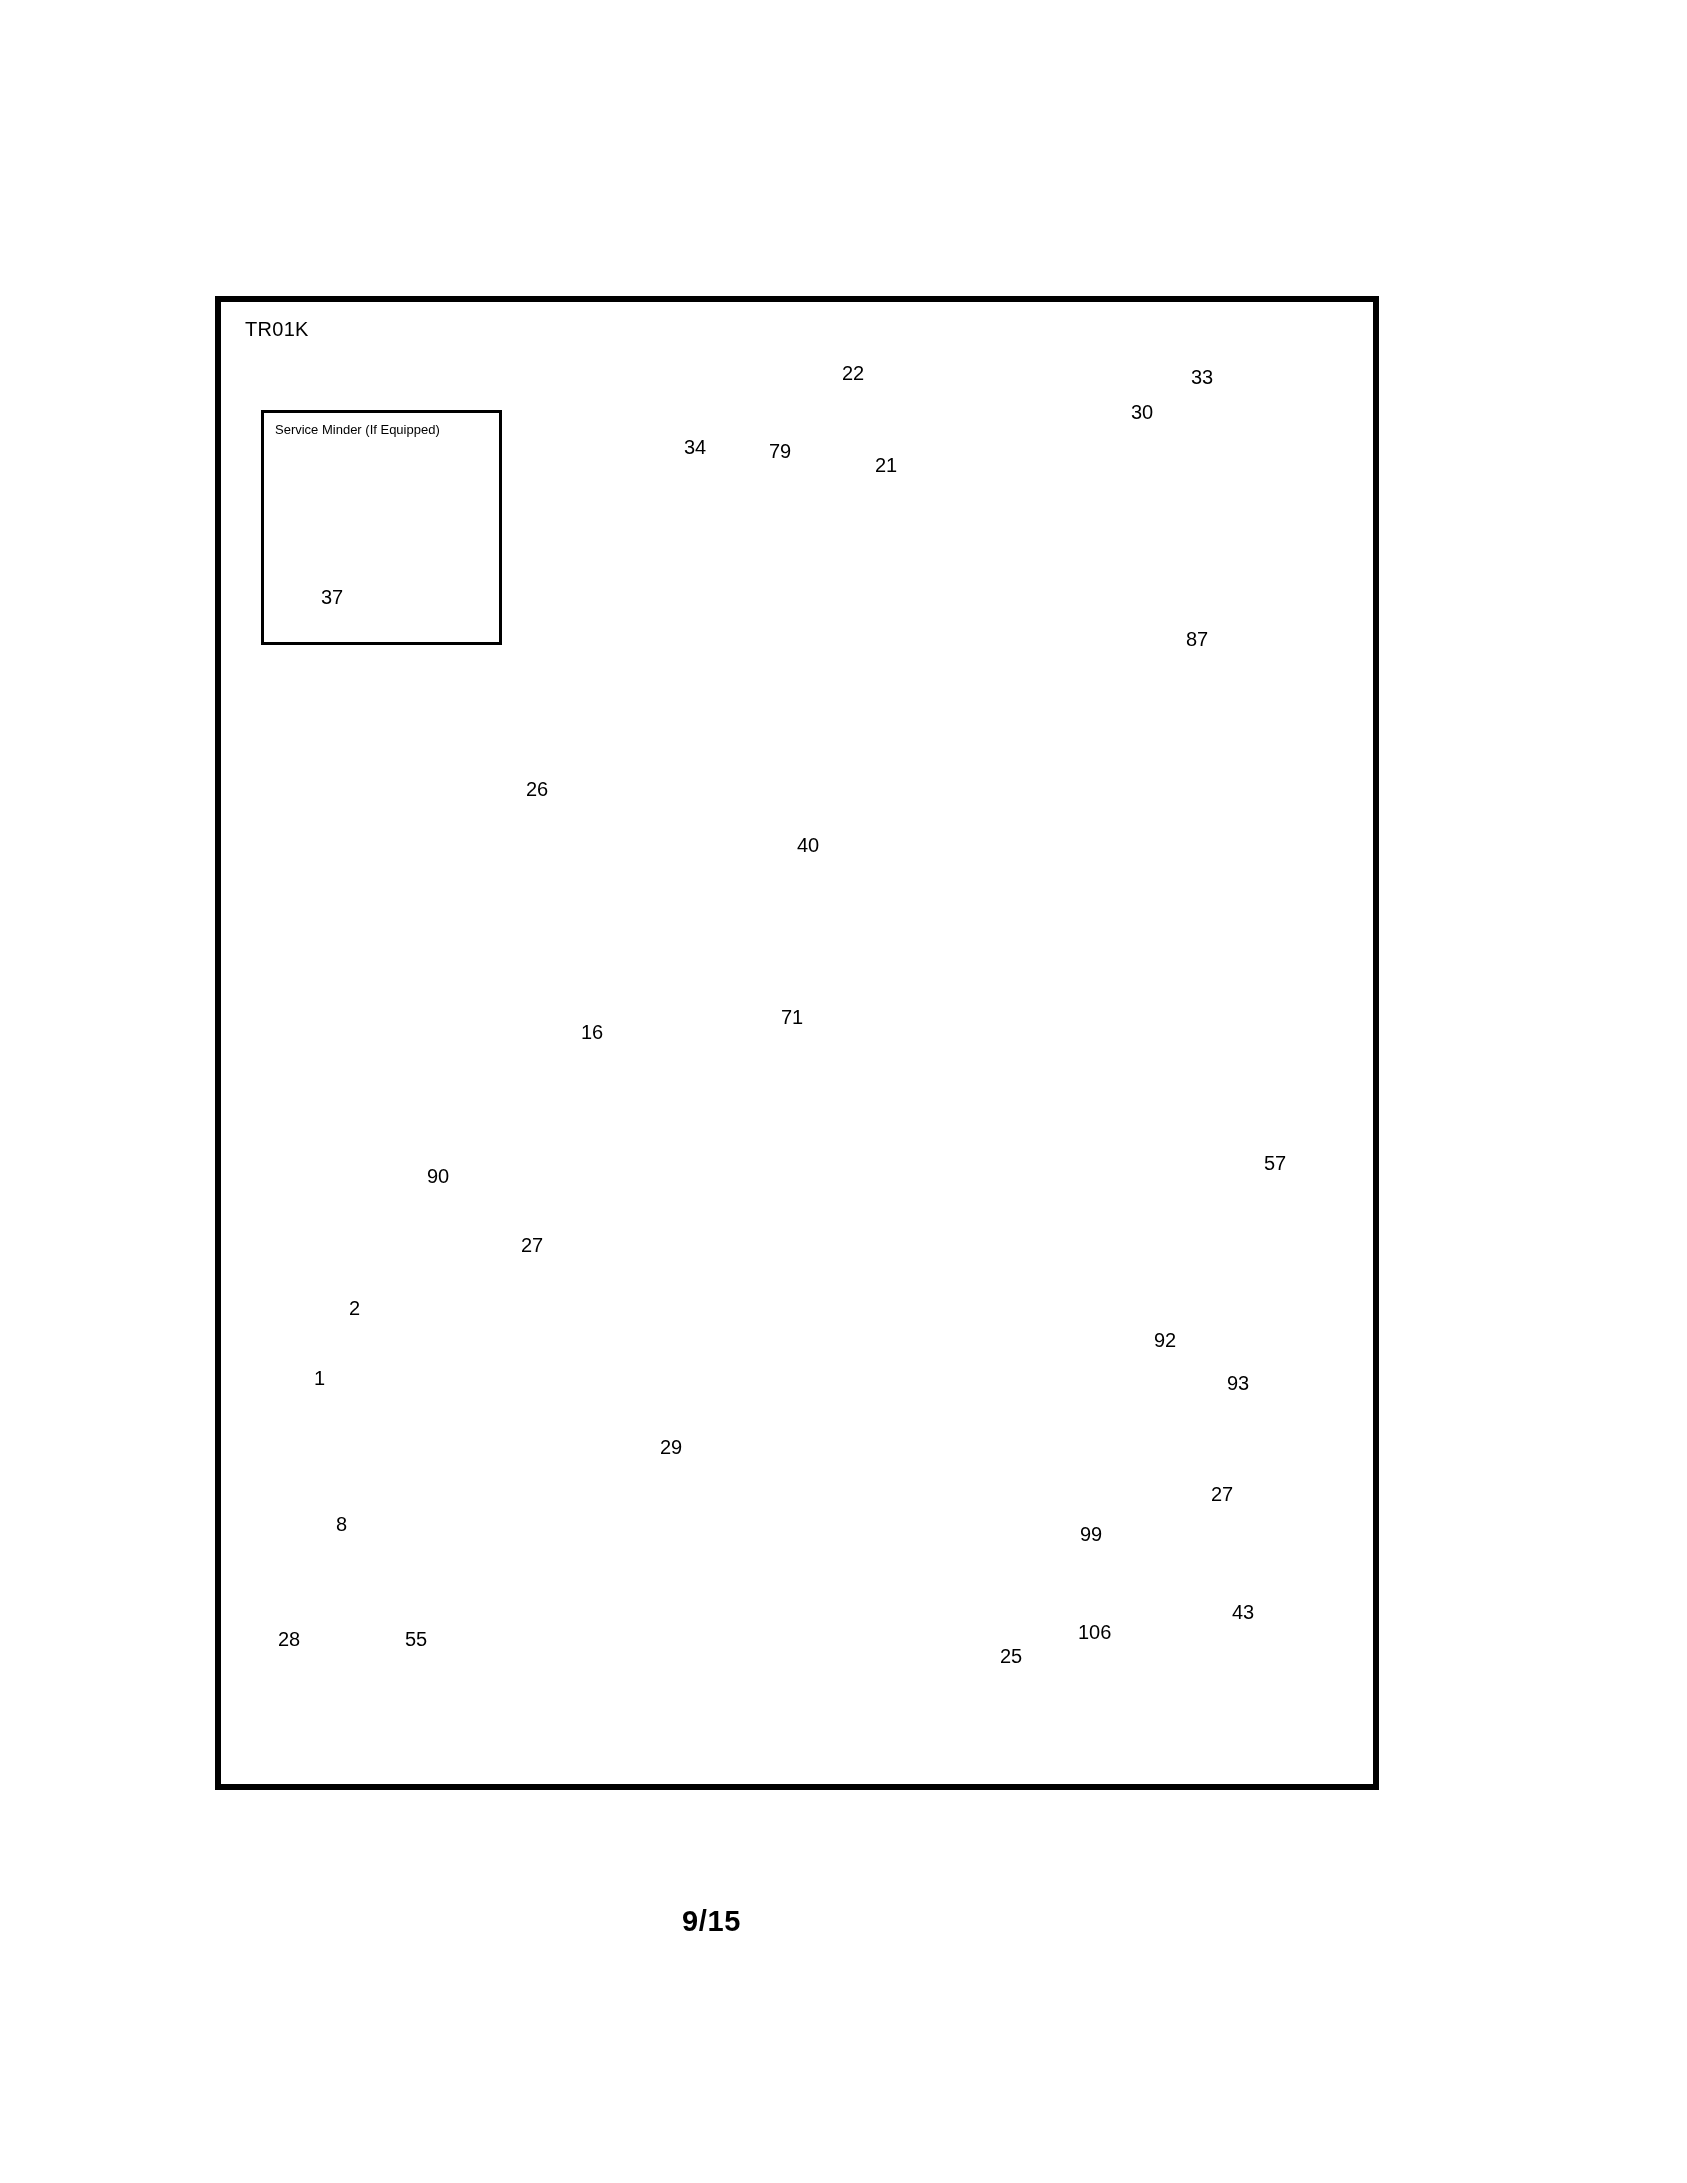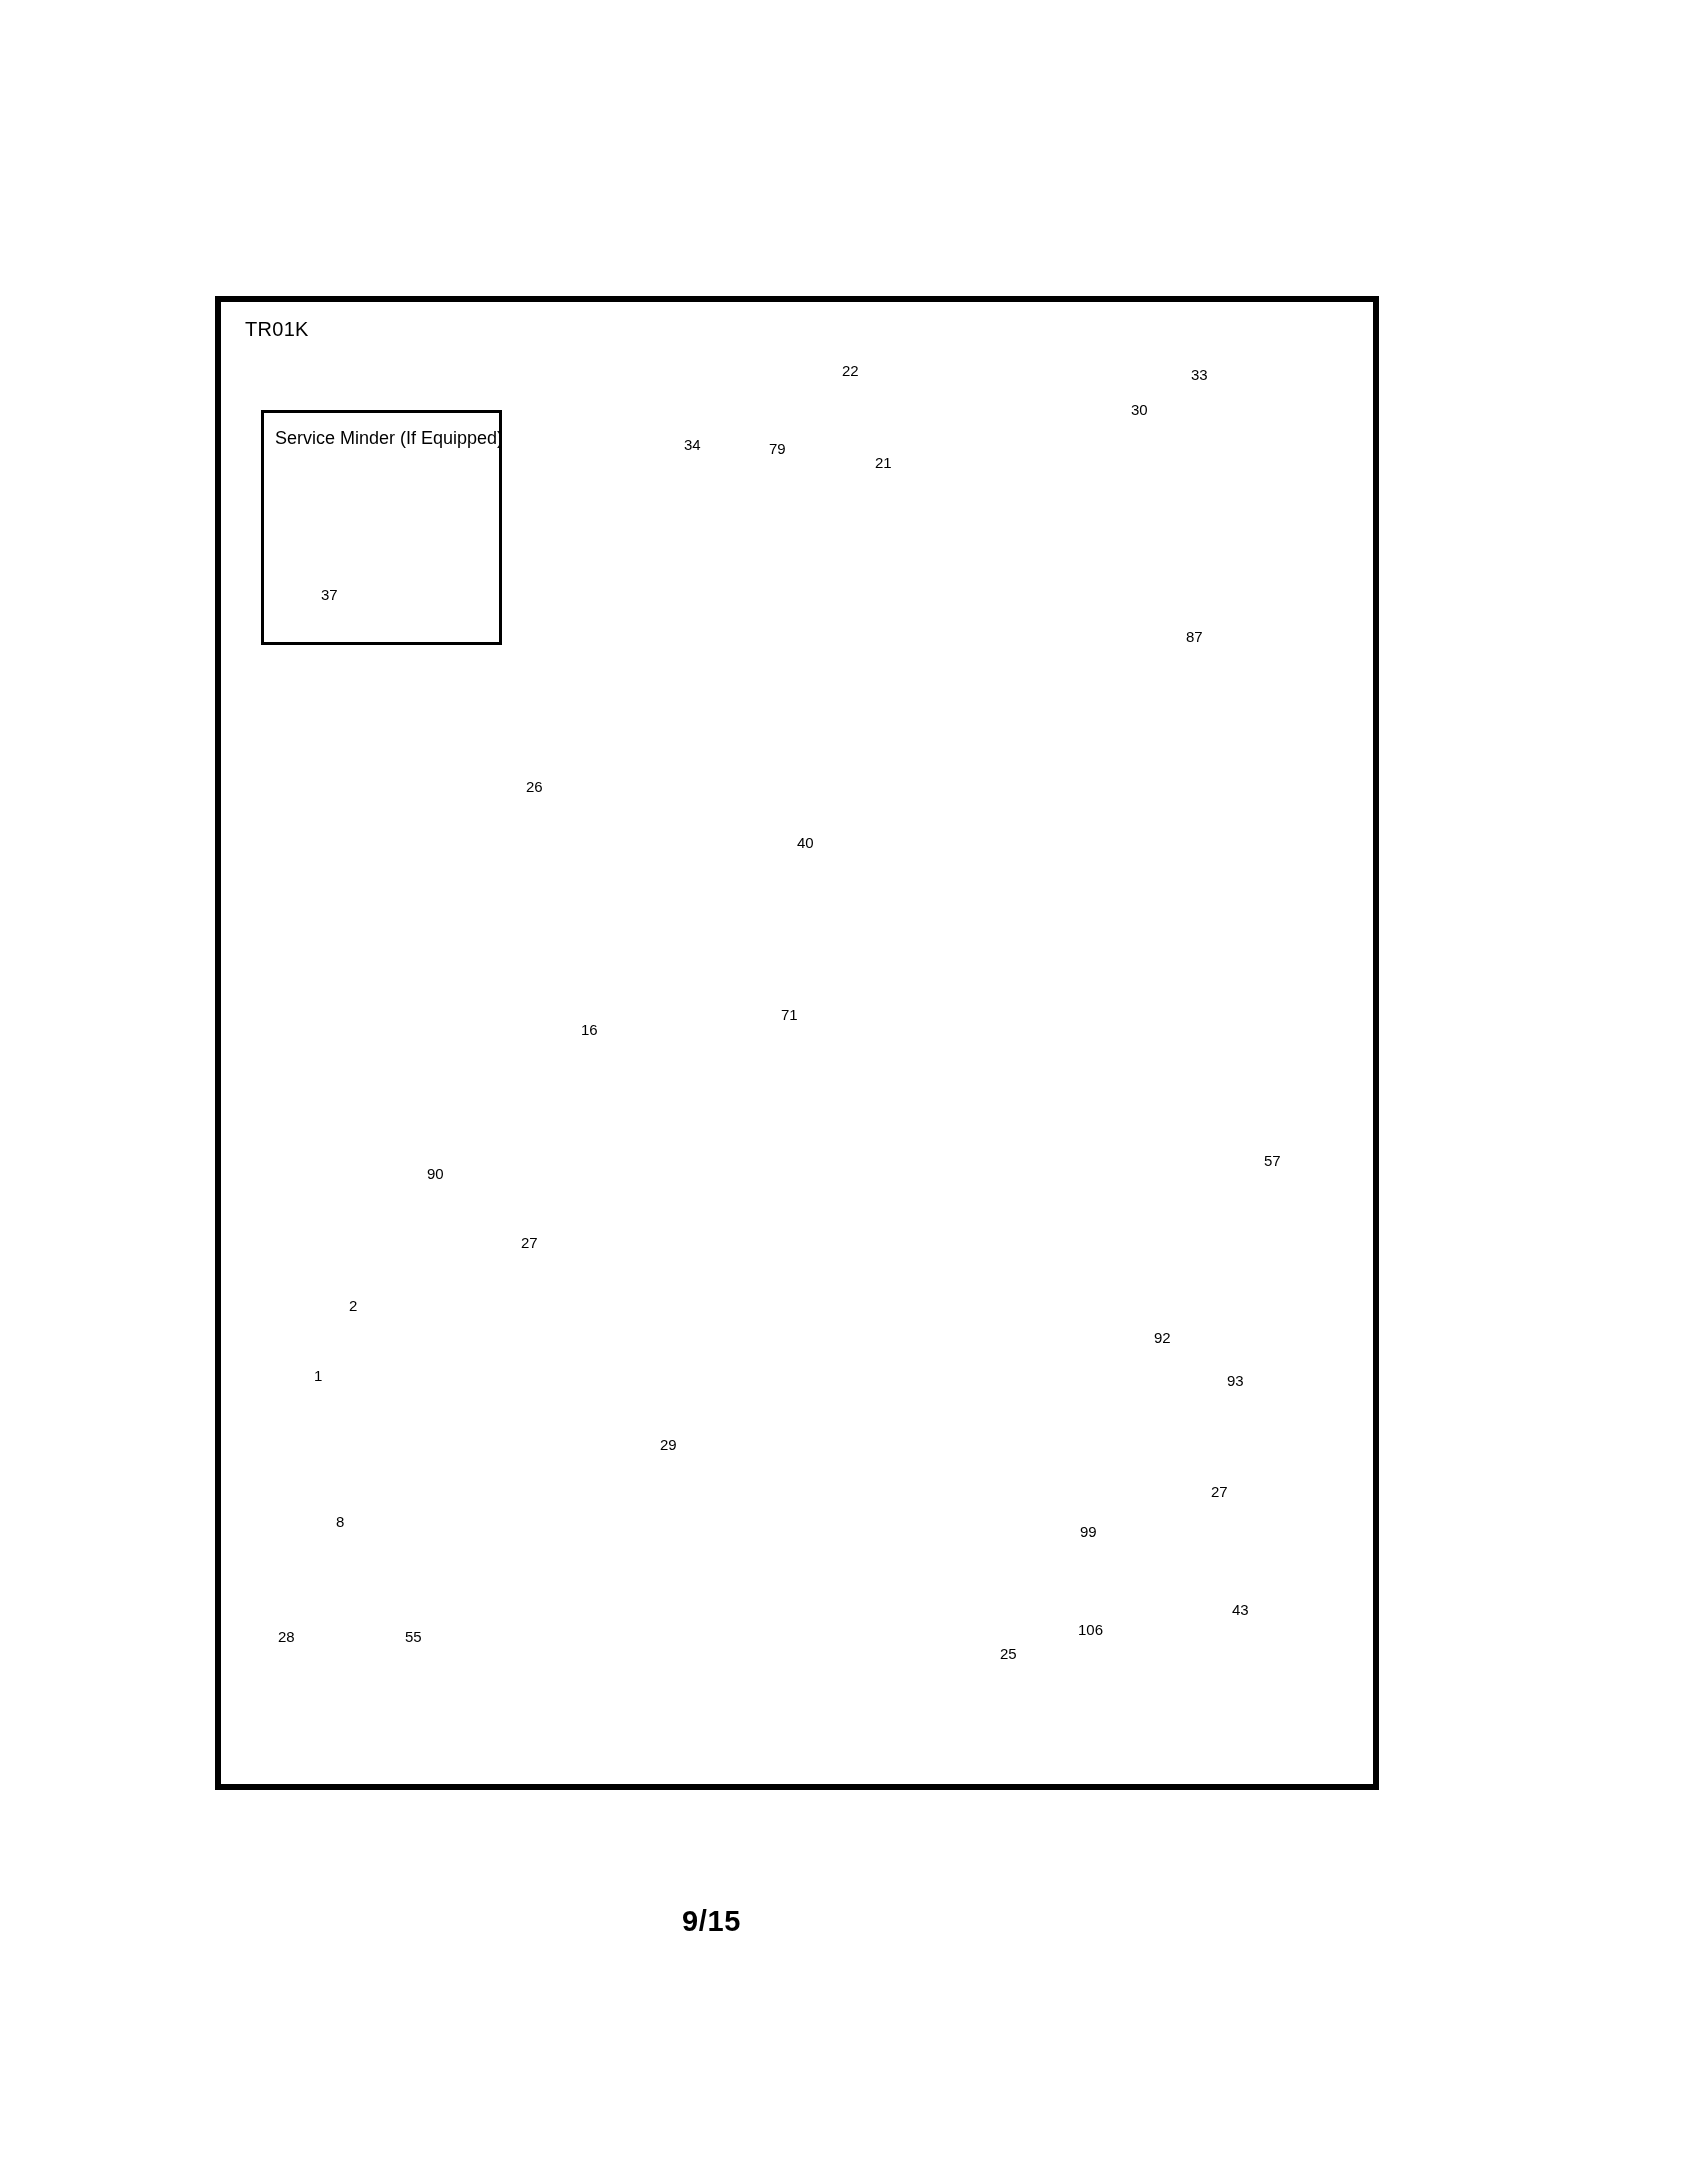--- a/index.html
+++ b/index.html
@@ -22,33 +22,33 @@
     position:absolute;left:245px;top:318px;
     font-size:20px;letter-spacing:0.3px;
   }
 
   
   #sm-box{
     position:absolute;left:261px;top:410px;width:241px;height:235px;
     border:3.3px solid #000;box-sizing:border-box;background:#fff;
   }
   #sm-title{
-    position:absolute;left:275px;top:422px;font-size:18px;margin-top:6px;
+    position:absolute;left:275px;top:422px;font-size:13px;
   }
 
   
   #footer{
     position:absolute;left:0;top:1905px;width:1687px;text-align:center;
     font-size:29px;font-weight:bold;letter-spacing:0.7px;
   }
   #footer .fl{position:relative;left:-132px;}
 
   
   .callout{
-    position:absolute;font-size:15px;line-height:1;white-space:nowrap;
+    position:absolute;font-size:20px;line-height:1;white-space:nowrap;
   }
 
   
   #art{position:absolute;left:0;top:0;width:1687px;height:2183px;
        pointer-events:none;}
   .ln{fill:none;stroke:#000;}
   .solid1{stroke-width:2.2;}
   .solid2{stroke-width:3.2;}
   .thick{stroke-width:9;stroke-linecap:round;stroke-linejoin:round;}
   .dash{stroke-width:3;stroke-dasharray:15 11;}

